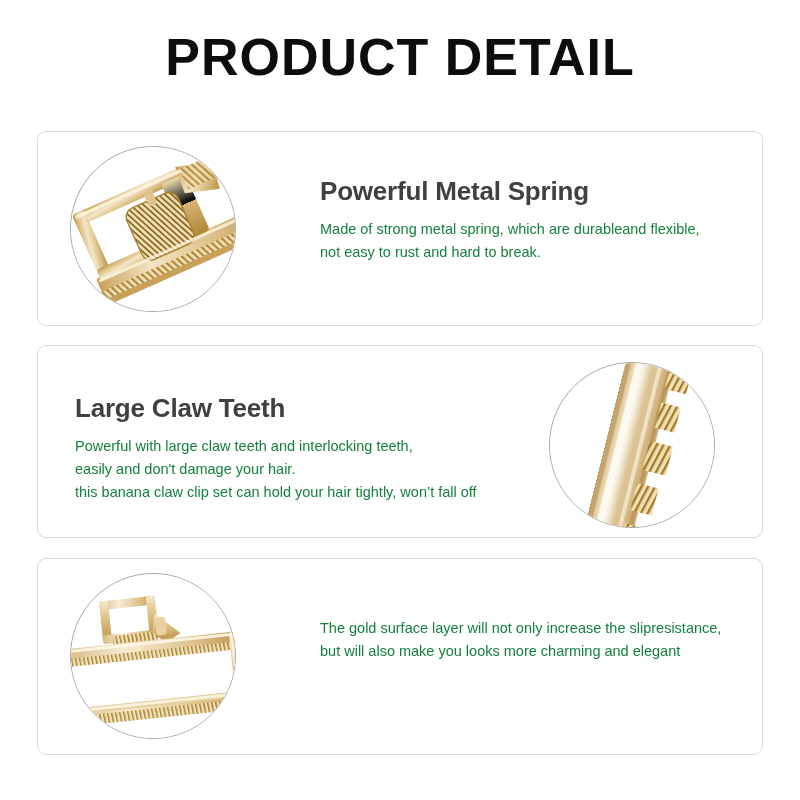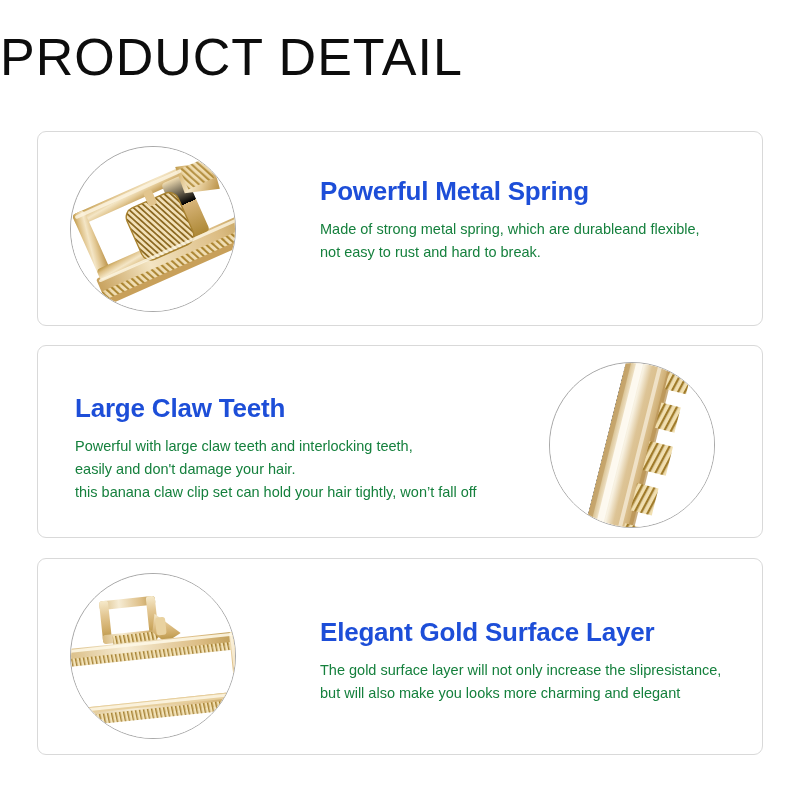--- a/index.html
+++ b/index.html
@@ -23,23 +23,24 @@
     height: 800px;
     background: #ffffff;
   }
 
   
   .page-title {
     position: absolute;
     left: 0;
     top: 26px;
     width: 800px;
+    text-align: center;
     font-family: "Liberation Sans", sans-serif;
     font-size: 52px;
-    font-weight: normal;
+    font-weight: bold;
     letter-spacing: 1px;
     color: #0d0d0d;
     line-height: 62px;
     white-space: nowrap;
   }
 
   
   .card {
     position: absolute;
     left: 37px;
@@ -77,21 +78,21 @@
   
   .text-block { position: absolute; }
   .text-block-right { left: 282px; top: 44px; width: 450px; }
   .text-block-left  { left: 37px;  top: 47px;  width: 470px; }
   .text-block-right-3 { left: 282px; top: 58px; width: 450px; }
 
   .feature-title {
     font-family: "Liberation Sans", sans-serif;
     font-size: 26px;
     font-weight: bold;
-    color: #1d4ed8;
+    color: #404040;
     line-height: 30px;
     margin: 0 0 12px 0;
     letter-spacing: -0.2px;
   }
   .feature-body {
     font-family: "Liberation Sans", sans-serif;
     font-size: 14.5px;
     font-weight: normal;
     color: #15803d;
     line-height: 23px;
@@ -294,21 +295,20 @@
               <rect x="-8" y="67" width="182" height="3" rx="2" fill="#fdf7e6" opacity="0.9"></rect>
               <rect x="-8" y="127" width="182" height="3" rx="2" fill="#fdf7e6" opacity="0.85"></rect>
               <rect x="161" y="68" width="3" height="74" rx="2" fill="#fdf7e6" opacity="0.7"></rect>
             </g>
           </g>
         </svg>
       </div>
     </div>
 
     <div class="text-block text-block-right-3">
-      <div class="feature-title">Elegant Gold Surface Layer</div>
       <div class="feature-body">
         <span class="line">The gold surface layer will not only increase the slipresistance,</span>
         <span class="line">but will also make you looks more charming and elegant</span>
       </div>
     </div>
   </div>
 
 </div>
 
 </body></html>

